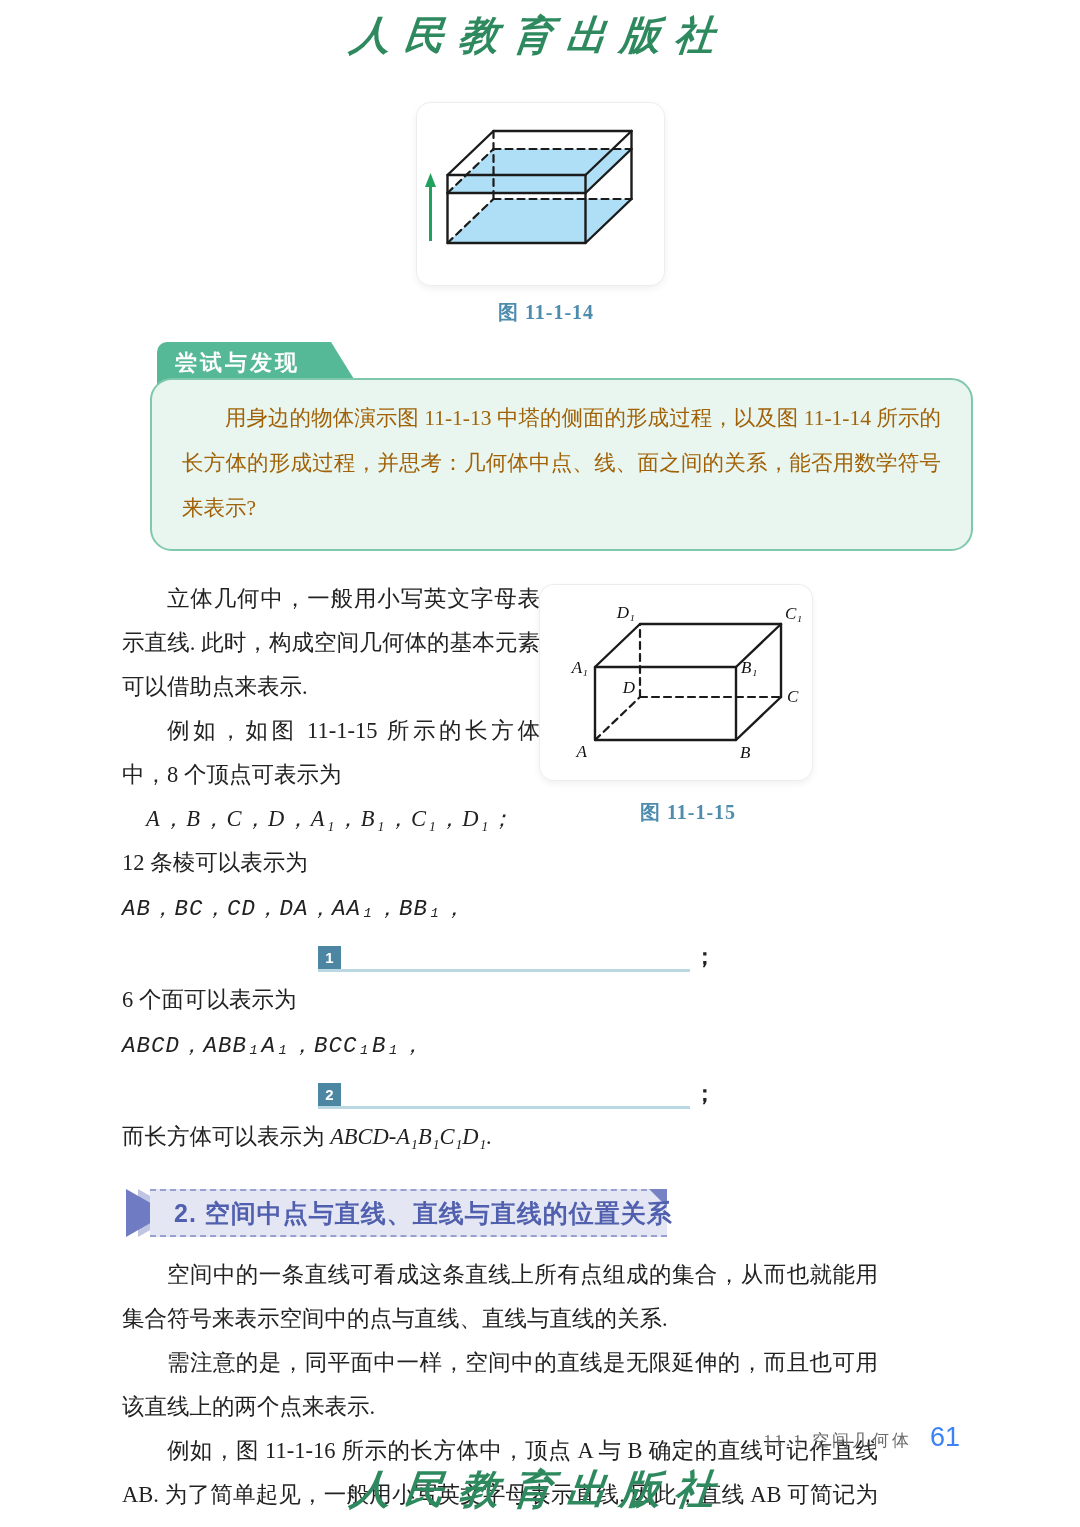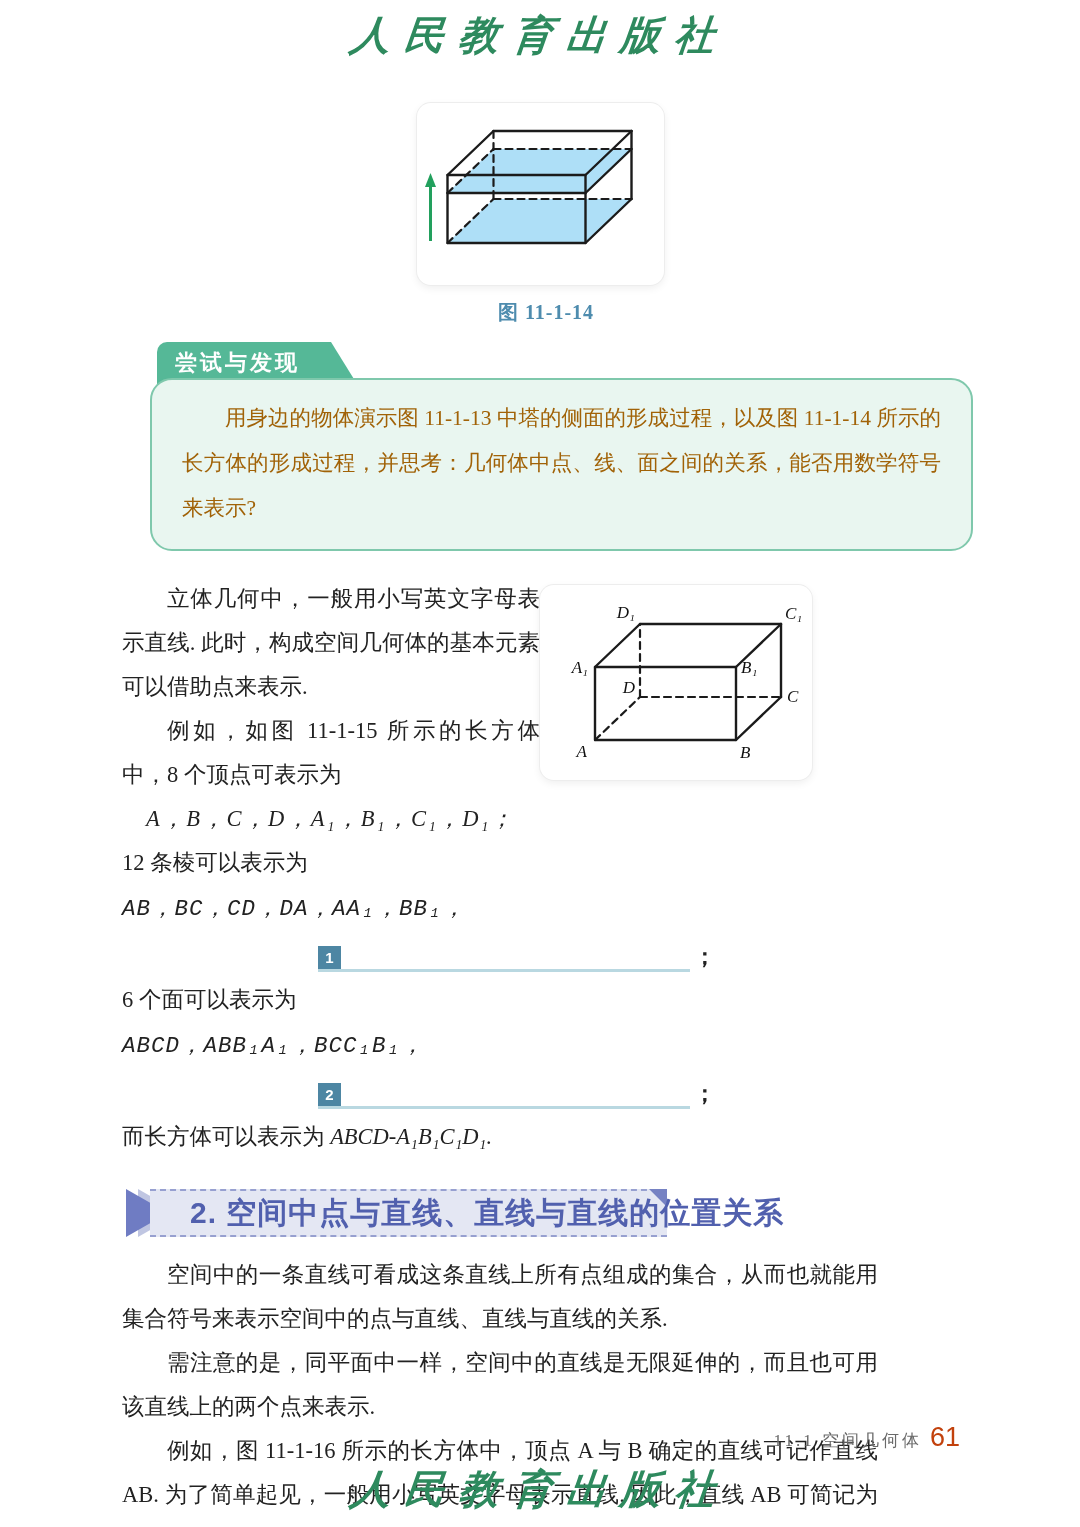--- a/index.html
+++ b/index.html
@@ -94,41 +94,41 @@
   .section-banner{position:relative;margin:30px 0 0 122px;width:545px;height:48px;}
   .banner-chevron{position:absolute;left:0;top:-2px;}
   .banner-box{
     position:absolute;left:28px;right:0;top:0;bottom:0;
     background:#e4e7f3;
     border-top:2px dashed #97a0d0;
     border-bottom:2px dashed #97a0d0;
     clip-path:polygon(0 0,calc(100% - 18px) 0,100% 18px,100% 100%,0 100%);
   }
   .banner-title{
-    position:absolute;left:68px;top:0;right:10px;
+    position:absolute;left:52px;top:0;right:10px;
     line-height:48px;
     color:#5160ae;font-family:"Liberation Sans","DejaVu Sans",sans-serif;
-    font-weight:bold;font-size:30px;letter-spacing:1px;
+    font-weight:bold;font-size:25px;letter-spacing:1px;
     white-space:nowrap;
   }
   .banner-fold{
     position:absolute;right:0;top:0;width:0;height:0;
     border-left:18px solid transparent;
     border-top:18px solid #5e6cb8;
     opacity:.85;
   }
   .section-paras{margin-top:16px;}
   .section-paras .para{margin-top:0;}
   
   .footer{
     position:absolute;right:120px;top:1422px;
     white-space:nowrap;
   }
   .footer-sec{color:#6a6a6a;font-size:17px;letter-spacing:3px;}
-  .footer-page{color:#c2410c;font-size:27px;margin-left:8px;font-family:"Liberation Sans","DejaVu Sans",sans-serif;}
+  .footer-page{color:#3b82f6;font-size:27px;margin-left:18px;font-family:"Liberation Sans","DejaVu Sans",sans-serif;}
   
   svg .edge{stroke:#1b1b1b;stroke-width:2.4;fill:none;stroke-linejoin:round;stroke-linecap:round;}
   svg .hidden-edge{stroke:#1b1b1b;stroke-width:2.2;fill:none;stroke-dasharray:7 5;stroke-linecap:round;}
   svg .blue-face{fill:#aedff7;stroke:none;}
   svg .vlabel{font-family:"Liberation Serif","DejaVu Serif",serif;font-style:italic;font-size:17px;fill:#111;}
 </style>
 </head>
 <body>
 
 <div class="page">
@@ -201,20 +201,21 @@
             <text class="vlabel" x="201" y="88" text-anchor="start">B₁</text>
             <text class="vlabel" x="245" y="34" text-anchor="start">C₁</text>
             <text class="vlabel" x="95" y="33" text-anchor="end">D₁</text>
             <text class="vlabel" x="47" y="172" text-anchor="end">A</text>
             <text class="vlabel" x="200" y="173" text-anchor="start">B</text>
             <text class="vlabel" x="247" y="117" text-anchor="start">C</text>
             <text class="vlabel" x="95" y="108" text-anchor="end">D</text>
           </g>
         </svg>
       </div>
+      <div class="fig-caption" style="width:272px;">图 11-1-15</div>
     </div>
 
     <p class="para indent">立体几何中，一般用小写英文字母表示直线. 此时，构成空间几何体的基本元素可以借助点来表示.</p>
     <p class="para indent">例如，如图 11-1-15 所示的长方体中，8 个顶点可表示为</p>
     <p class="math-line">A，B，C，D，A₁，B₁，C₁，D₁；</p>
     <p class="para">12 条棱可以表示为</p>
 
     <div class="center-math">AB，BC，CD，DA，AA₁，BB₁，</div>
     <div class="blank-row">
       <span class="blank-marker">1</span>

